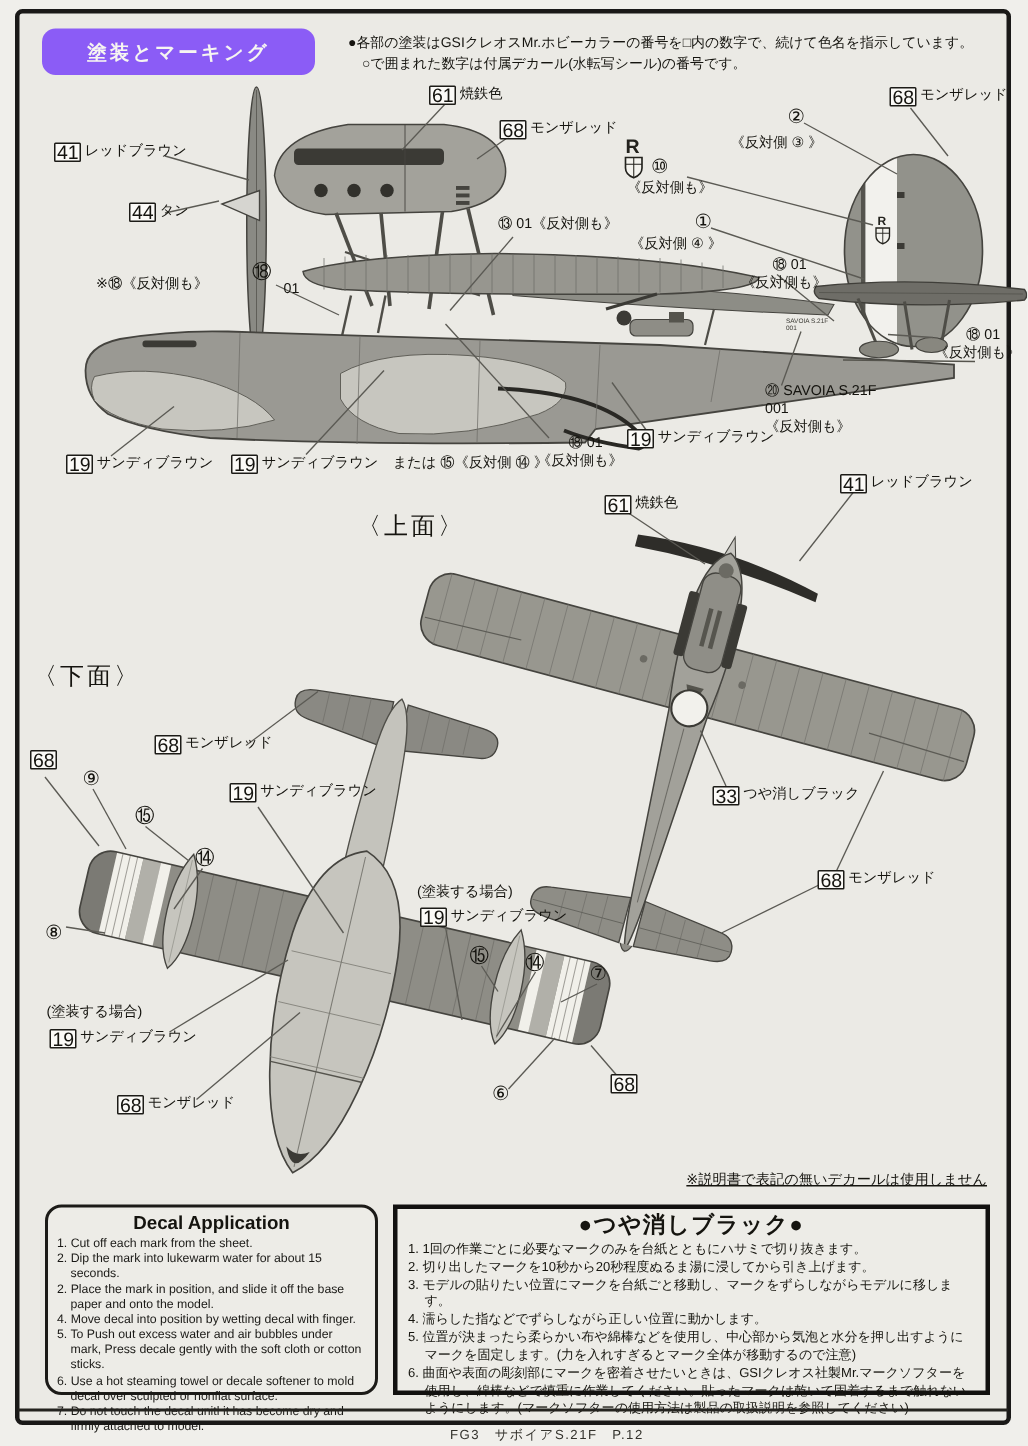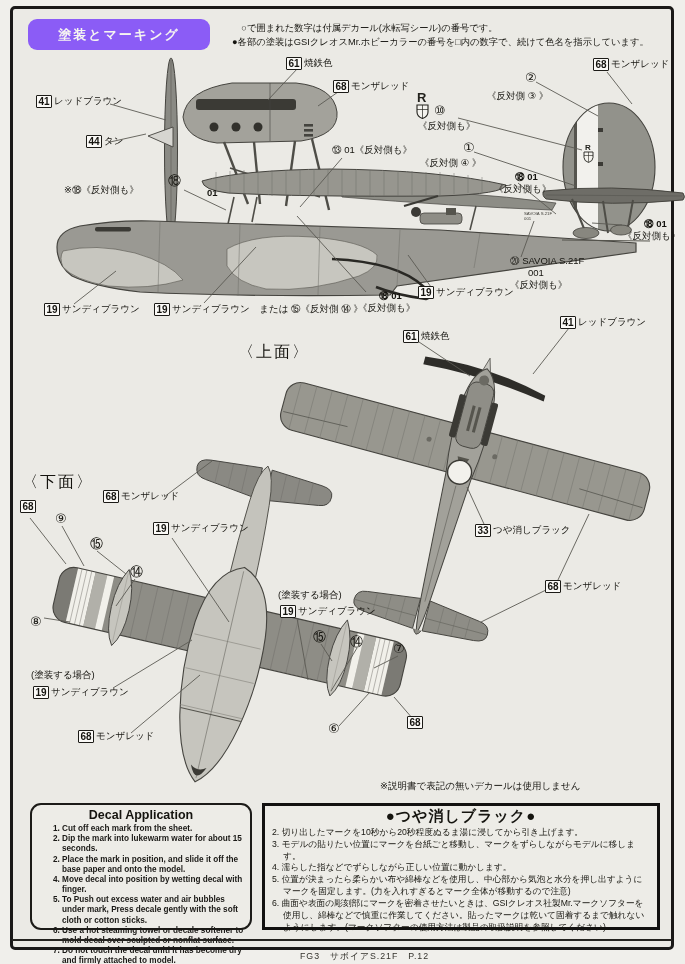--- a/index.html
+++ b/index.html
@@ -8,51 +8,51 @@
   .frame{position:absolute;left:10px;top:6px;width:658px;height:938px;border:3px solid #1a1918;
          border-radius:5px;background:#ebeae5;}
   .art{position:absolute;left:0;top:0;z-index:1;}
   .title-box{position:absolute;left:28px;top:19px;width:182px;height:31px;background:#8b5cf6;
              border-radius:9px;color:#f6f5f1;font-weight:700;font-size:13px;letter-spacing:2px;
              display:flex;align-items:center;justify-content:center;z-index:5;}
   .notes{position:absolute;left:232px;top:21px;width:436px;font-size:9.3px;line-height:1.55;z-index:5;}
   .co{position:absolute;display:flex;gap:2px;align-items:flex-start;font-size:9.5px;
       white-space:nowrap;line-height:1.25;z-index:3;}
   .sq{display:inline-block;min-width:12px;height:11px;line-height:11px;padding:0 1px;
-      border:1.2px solid #1c1b17;background:#fbfaf7;font-weight:700;font-size:10px;
+      border:1.2px solid #1c1b17;background:#fbfaf7;font-weight:400;font-size:13px;
       text-align:center;border-radius:1px;}
   .sq:empty{display:none}.t:empty{display:none}
   .col{display:flex;flex-direction:column;}
   .circ{font-size:13px;line-height:1;}
-  .bold{font-weight:700;padding-left:21px;}
-  .ind{margin-left:18px;}
+  .bold{font-weight:400;padding-left:21px;}
+  .ind{margin-left:0;}
   .hdr{font-size:16px;font-weight:400;letter-spacing:2px;}
-  .decal-note{position:absolute;left:380px;top:780px;width:278px;
-              font-size:9.5px;z-index:4;}
+  .decal-note{position:absolute;left:380px;top:780px;width:278px;text-align:right;
+              font-size:9.5px;z-index:4;text-decoration:underline;}
   .box-en{position:absolute;left:30px;top:803px;width:222px;height:127px;border:2px solid #1c1b18;
           border-radius:11px;background:#edece7;z-index:4;padding:3px 6px 16px 6px;box-sizing:border-box;}
   .box-en .bt{font-size:12.5px;font-weight:700;text-align:center;margin-bottom:2px;}
-  .box-en .it{font-size:8.2px;line-height:1.24;padding-left:9px;text-indent:-9px;font-weight:700;color:#1a1916;margin-left:15px;}
+  .box-en .it{font-size:8.2px;line-height:1.24;padding-left:9px;text-indent:-9px;font-weight:400;color:#1a1916;}
   .box-jp{position:absolute;left:262px;top:803px;width:398px;height:127px;border:3px solid #121110;
           background:#edece7;z-index:4;padding:1px 7px 0 7px;box-sizing:border-box;}
   .box-jp .bt{font-size:15px;font-weight:700;text-align:center;letter-spacing:1px;margin-bottom:1px;}
   .box-jp .it{font-size:8.7px;line-height:1.36;padding-left:11px;text-indent:-11px;color:#16150f;}
   .rule{position:absolute;left:12px;top:939px;width:660px;height:1.5px;background:#24231f;z-index:4;}
   .footer{position:absolute;left:300px;top:951px;font-size:8.8px;color:#34332d;z-index:5;letter-spacing:1px;}
 </style>
 </head>
 <body>
 
 <div class="sheet">
   <div class="frame"></div>
 
   <div class="title-box">塗装とマーキング</div>
   <div class="notes">
+    <div>●各部の塗装はGSIクレオスMr.ホビーカラーの番号を□内の数字で、続けて色名を指示しています。</div>
     <div>　○で囲まれた数字は付属デカール(水転写シール)の番号です。</div>
-    <div>●各部の塗装はGSIクレオスMr.ホビーカラーの番号を□内の数字で、続けて色名を指示しています。</div>
   </div>
 
   <svg class="art" width="685" height="800" viewBox="0 0 685 800">
     <defs>
       <clipPath id="rud">
           <ellipse cx="609" cy="167" rx="46" ry="64"></ellipse>
         </clipPath>
       <clipPath id="bwing">
           <rect x="-178" y="-18" width="356" height="56" rx="15"></rect>
         </clipPath>
@@ -325,21 +325,21 @@
     </div>
   <div class="co" style="left:475px;top:524px">
       <span class="sq">33</span>
       <span class="t">つや消しブラック</span>
     </div>
   <div class="co" style="left:545px;top:580px">
       <span class="sq">68</span>
       <span class="t">モンザレッド</span>
     </div>
 
-  <div class="co hdr" style="left:22px;top:472px">
+  <div class="co hdr" style="left:22px;top:442px">
       <span>〈下面〉</span>
     </div>
   <div class="co" style="left:103px;top:490px">
       <span class="sq">68</span>
       <span class="t">モンザレッド</span>
     </div>
   <div class="co" style="left:153px;top:522px">
       <span class="sq">19</span>
       <span class="t">サンディブラウン</span>
     </div>
@@ -399,20 +399,21 @@
     <div class="it">1. Cut off each mark from the sheet.</div>
     <div class="it">2. Dip the mark into lukewarm water for about 15 seconds.</div>
     <div class="it">2. Place the mark in position, and slide it off the base paper and onto the model.</div>
     <div class="it">4. Move decal into position by wetting decal with finger.</div>
     <div class="it">5. To Push out excess water and air bubbles under mark, Press decale gently with the soft cloth or cotton sticks.</div>
     <div class="it">6. Use a hot steaming towel or decale softener to mold decal over sculpted or nonflat surface.</div>
     <div class="it">7. Do not touch the decal unitl it has become dry and firmly attached to model.</div>
   </div>
   <div class="box-jp">
     <div class="bt">●つや消しブラック●</div>
+    <div class="it">1. 1回の作業ごとに必要なマークのみを台紙とともにハサミで切り抜きます。</div>
     <div class="it">2. 切り出したマークを10秒から20秒程度ぬるま湯に浸してから引き上げます。</div>
     <div class="it">3. モデルの貼りたい位置にマークを台紙ごと移動し、マークをずらしながらモデルに移します。</div>
     <div class="it">4. 濡らした指などでずらしながら正しい位置に動かします。</div>
     <div class="it">5. 位置が決まったら柔らかい布や綿棒などを使用し、中心部から気泡と水分を押し出すようにマークを固定します。(力を入れすぎるとマーク全体が移動するので注意)</div>
     <div class="it">6. 曲面や表面の彫刻部にマークを密着させたいときは、GSIクレオス社製Mr.マークソフターを使用し、綿棒などで慎重に作業してください。貼ったマークは乾いて固着するまで触れないようにします。(マークソフターの使用方法は製品の取扱説明を参照してください)</div>
   </div>
 
   <div class="rule"></div>
   <div class="footer">FG3　サボイアS.21F　P.12</div>
 </div>

